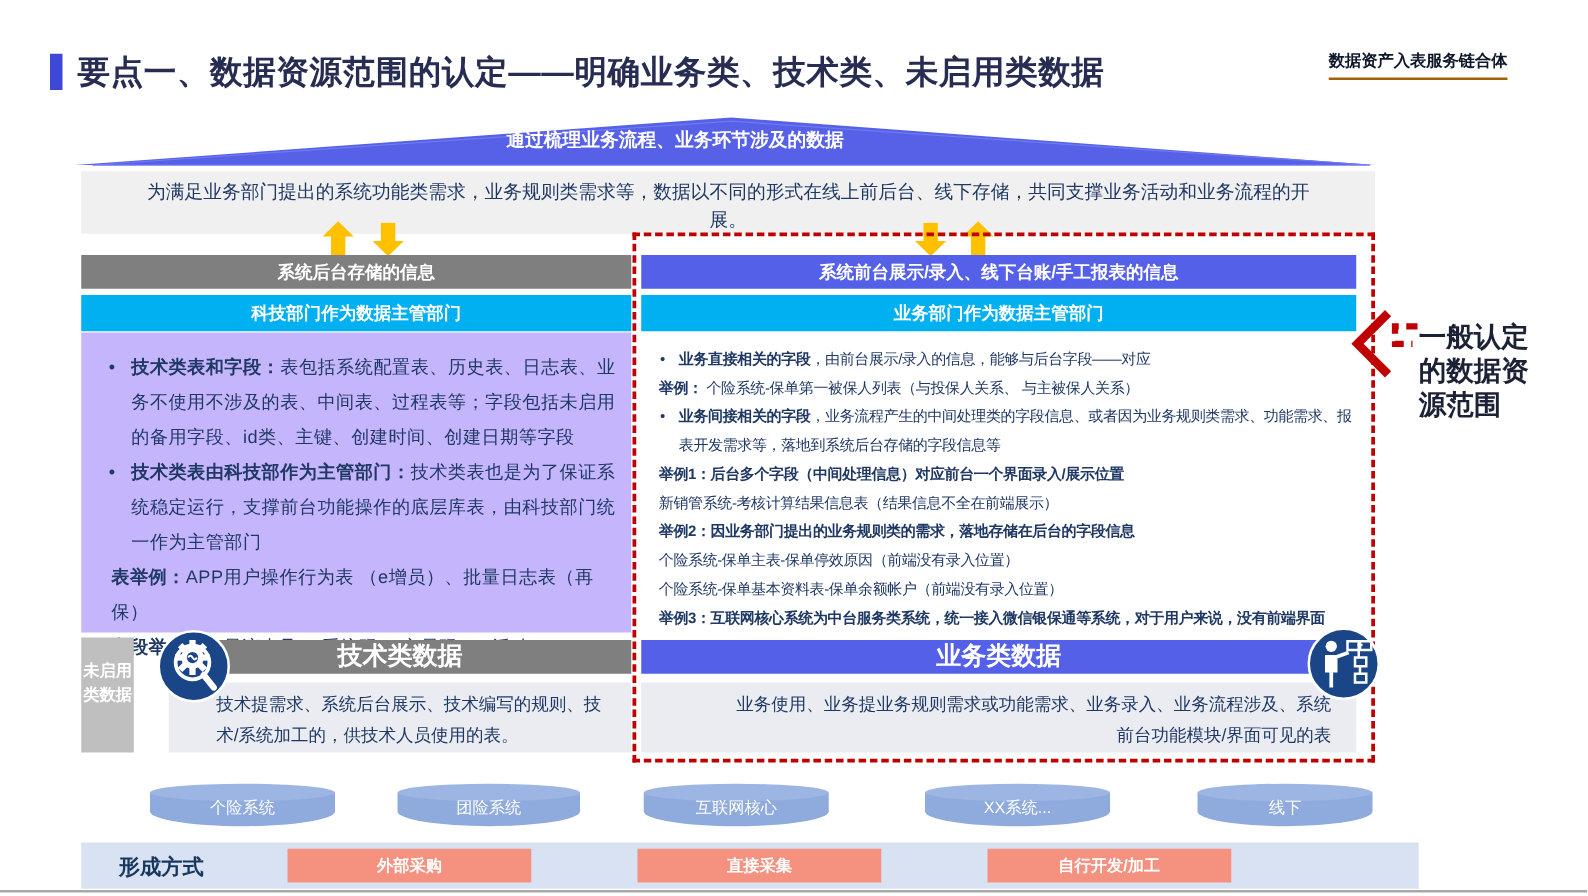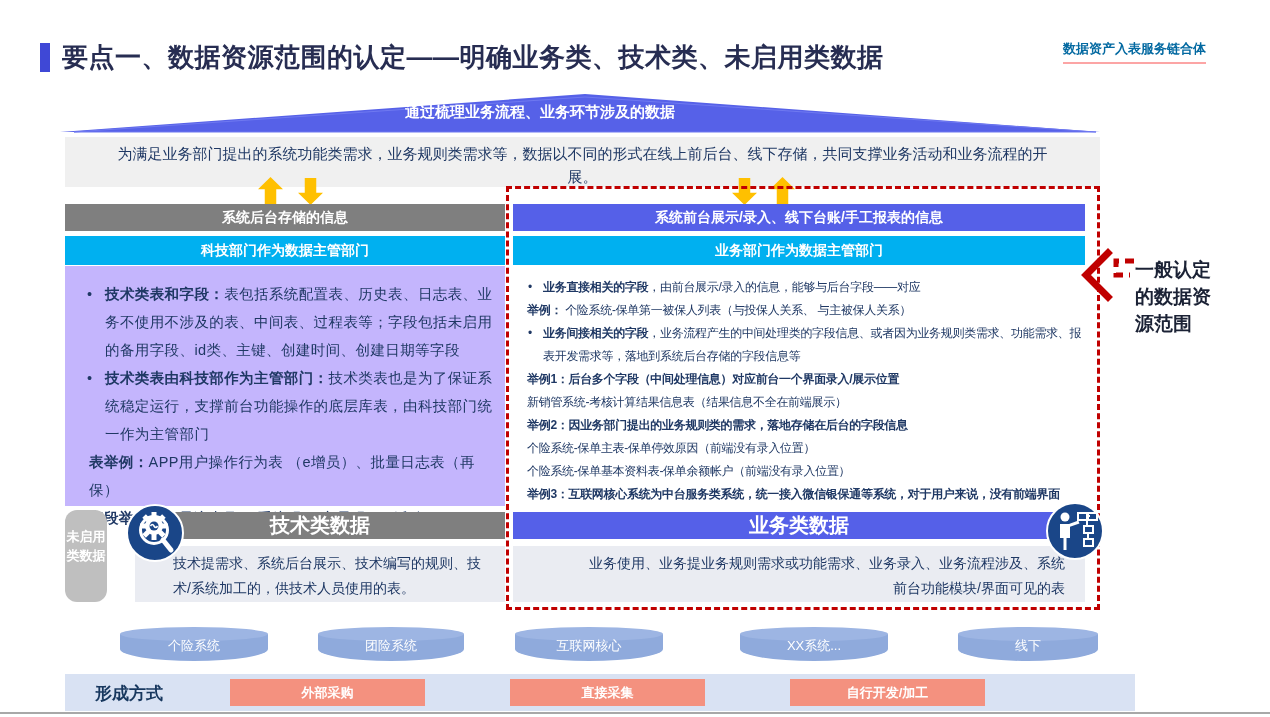--- a/index.html
+++ b/index.html
@@ -4,21 +4,21 @@
 <style>
   html,body { margin:0; padding:0; background:#ffffff; }
   * { box-sizing:border-box; }
   .slide {
     position:relative; width:1270px; height:717px; overflow:hidden;
     background:#ffffff; font-family:"Liberation Sans","DejaVu Sans",sans-serif;
   }
   
   .accent-bar { position:absolute; left:40px; top:43px; width:10px; height:29px; background:#3F48D6; }
   .page-title { position:absolute; left:62px; top:40px; font-size:26px; font-weight:800; color:#272D52; letter-spacing:0.5px; white-space:nowrap; }
-  .corner-tag { position:absolute; right:64px; top:40px; font-size:13px; font-weight:700; color:#0369a1; border-bottom:2px solid #fca5a5; padding-bottom:4px; }
+  .corner-tag { position:absolute; right:64px; top:40px; font-size:13px; font-weight:700; color:#0f172a; border-bottom:2px solid #a16207; padding-bottom:4px; }
   
   .funnel-svg { position:absolute; left:60px; top:93px; }
   .funnel-label { position:absolute; left:300px; top:103px; width:480px; text-align:center; color:#ffffff; font-size:15px; font-weight:700; }
   
   .intro-box { position:absolute; left:65px; top:137px; width:1035px; height:50px; background:#F0F0F0;
     color:#1F3864; font-size:15px; line-height:23px; text-align:center; padding:5px 40px 0 40px; }
   
   .arr { position:absolute; width:25px; height:27px; background:#FFC000; }
   .arr.up   { clip-path:polygon(50% 0,100% 45%,73% 45%,73% 100%,27% 100%,27% 45%,0 45%); }
   .arr.down { clip-path:polygon(50% 100%,100% 55%,73% 55%,73% 0,27% 0,27% 55%,0 55%); }
@@ -36,24 +36,24 @@
   .lb { font-weight:700; }
   
   .r-content { position:absolute; left:513px; top:266px; width:572px; height:240px; background:#fff;
     color:#1F3864; font-size:12px; line-height:23px; letter-spacing:-0.3px; padding-top:10px; }
   .rl { padding-left:14px; padding-right:2px; }
   .rl.b { position:relative; padding-left:30px; }
   .rl.b::before { content:"•"; position:absolute; left:15px; }
   
   .dashed-rect { position:absolute; left:506px; top:186px; width:594px; height:424px; border:3px dashed #C00000; pointer-events:none; }
   .annot-arrow { position:absolute; left:1078px; top:245px; }
-  .annot-text { position:absolute; left:1135px; top:256px; width:88px; font-size:19px; font-weight:800; color:#1B2235; line-height:27px; }
+  .annot-text { position:absolute; left:1135px; top:256px; width:88px; font-size:22px; font-weight:800; color:#1B2235; line-height:27px; }
   
   .unused-box { position:absolute; left:65px; top:510px; width:42px; height:92px; background:#BFBFBF;
-    color:#fff; font-size:13px; font-weight:700; line-height:19px; text-align:center; padding-top:17px;border-radius:12px; }
+    color:#fff; font-size:13px; font-weight:700; line-height:19px; text-align:center; padding-top:17px; }
   .cat-bar { position:absolute; top:512px; height:27px; line-height:27px; text-align:center; color:#fff; font-size:20px; font-weight:700; }
   .cat-desc { position:absolute; top:546px; height:56px; background:#EAECF2; color:#1F3864; font-size:14px; line-height:25px; }
   .icon-circle { position:absolute; width:58px; height:58px; border-radius:50%; background:#1A4688; border:2px solid #fff; }
   
   .cyl { position:absolute; top:627px; height:34px; }
   .cyl .cyl-body { position:absolute; left:0; right:0; top:7px; bottom:0; background:#8FAADC; border-radius:0 0 50% 50% / 0 0 12px 12px; }
   .cyl .cyl-top { position:absolute; left:0; right:0; top:0; height:14px; background:#9DB5E3; border-radius:50%; }
   .cyl .cyl-lbl { position:absolute; top:10px; width:100%; text-align:center; color:#fff; font-size:13px; }
   
   .formation-bar { position:absolute; left:65px; top:674px; width:1070px; height:37px; background:#D9E2F3; }

